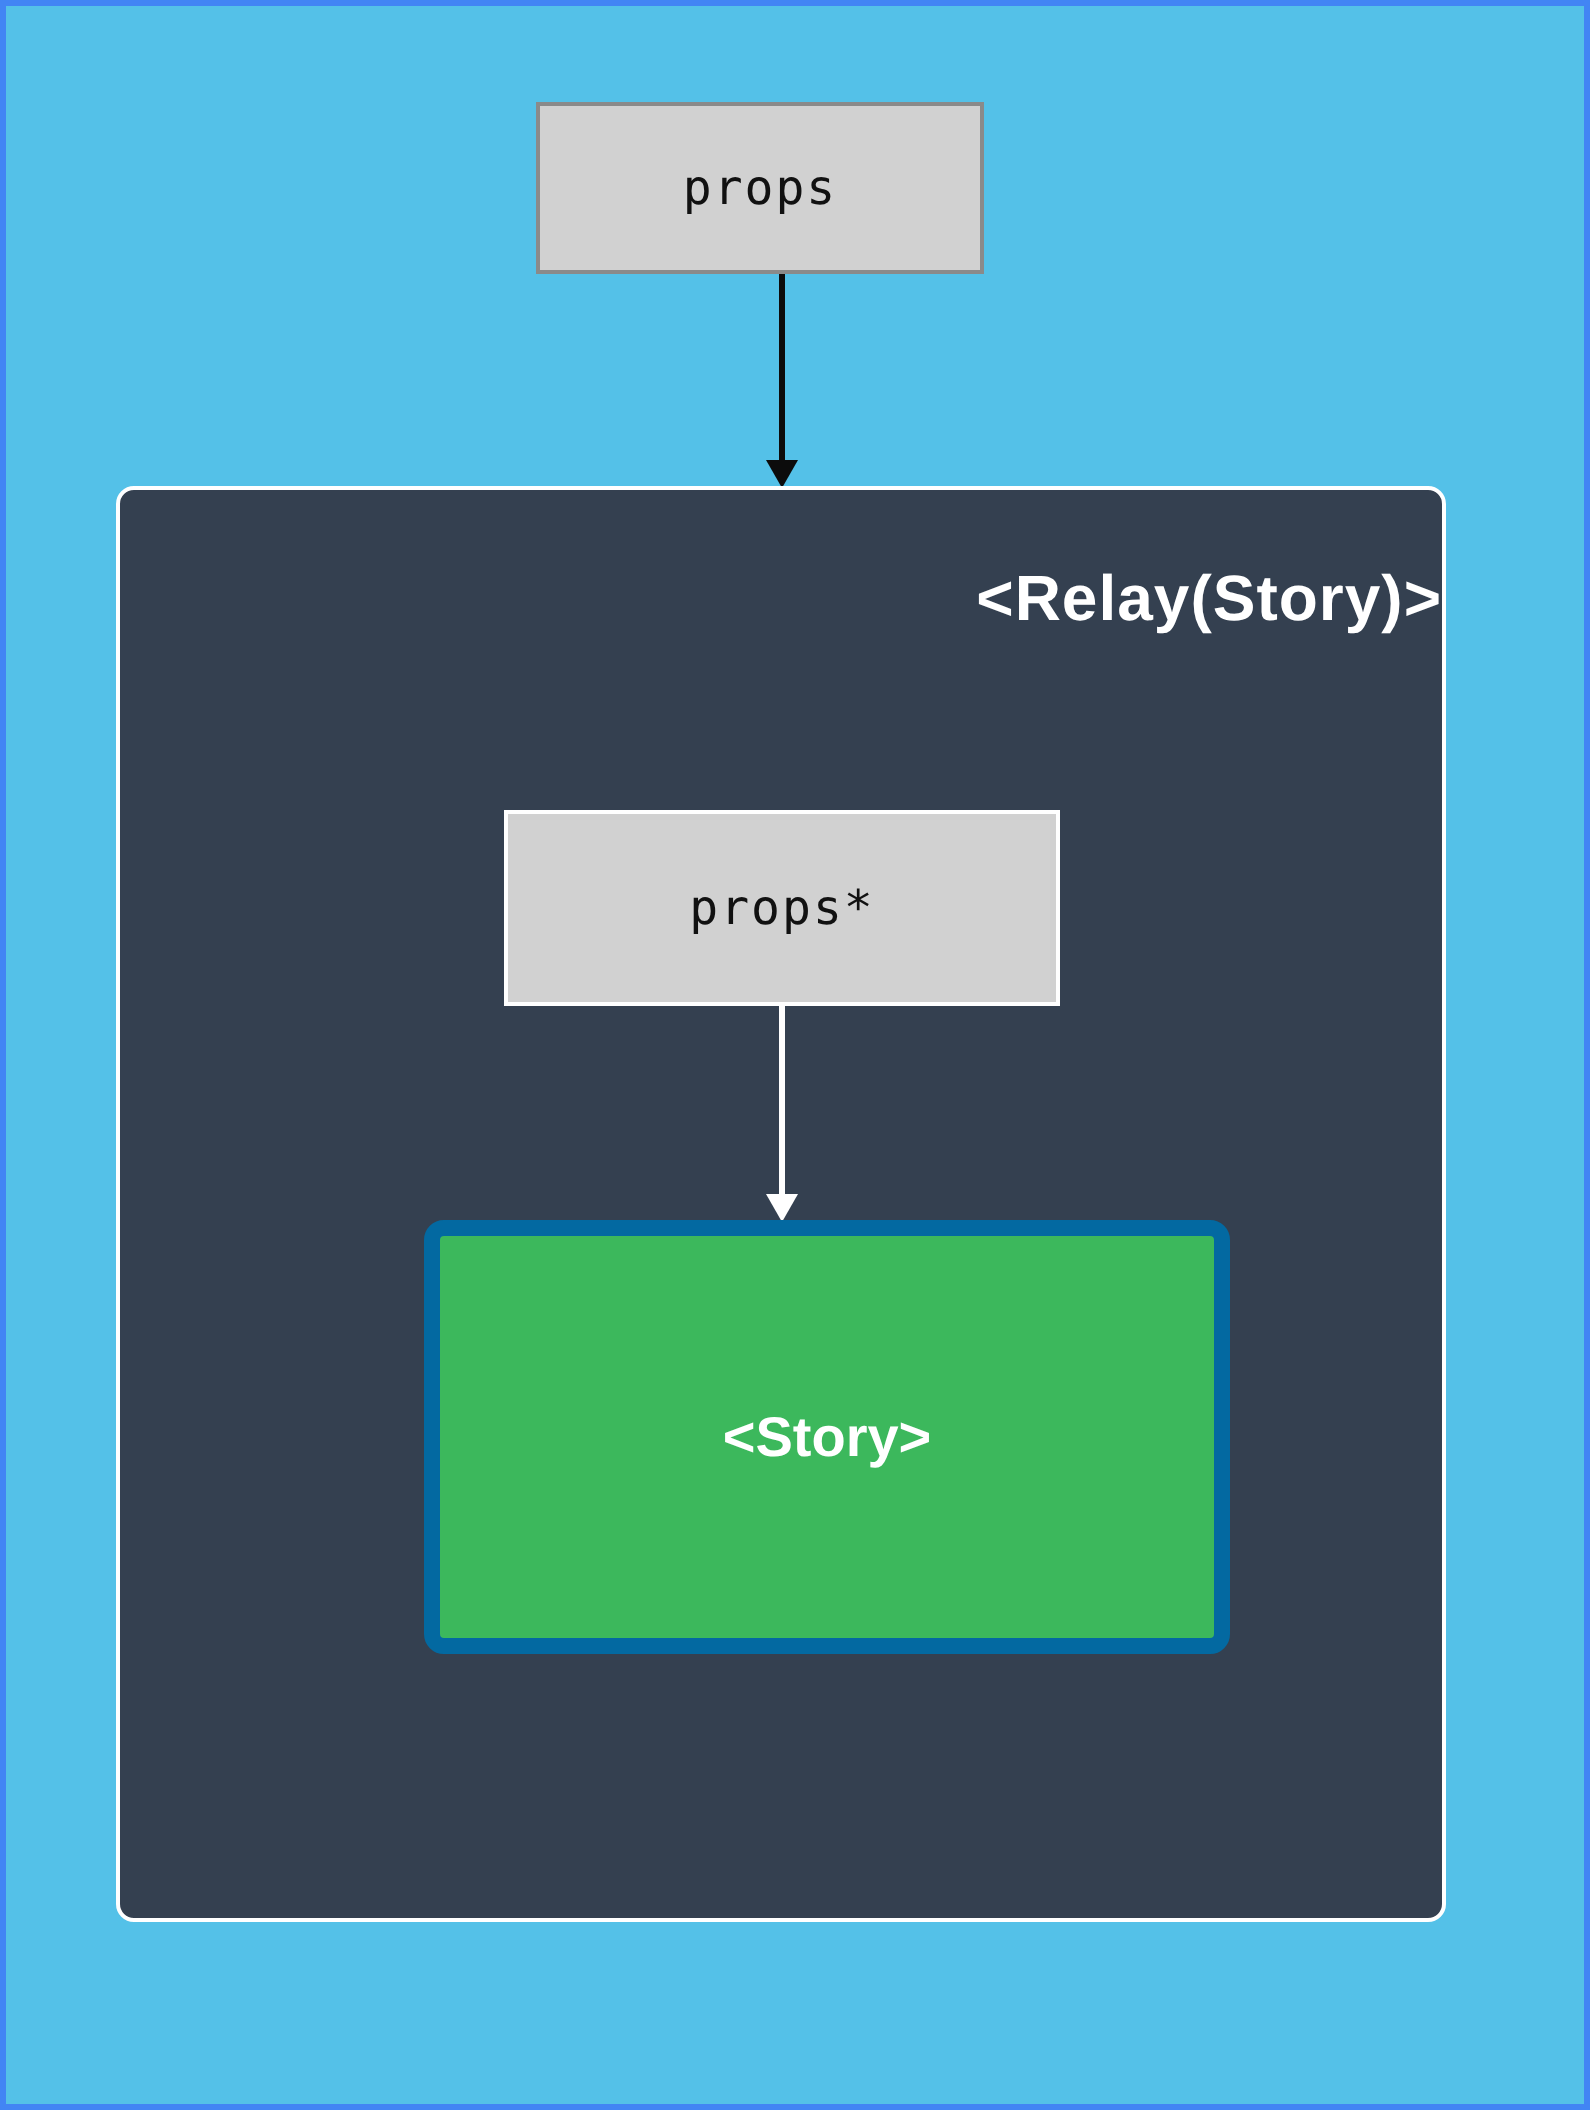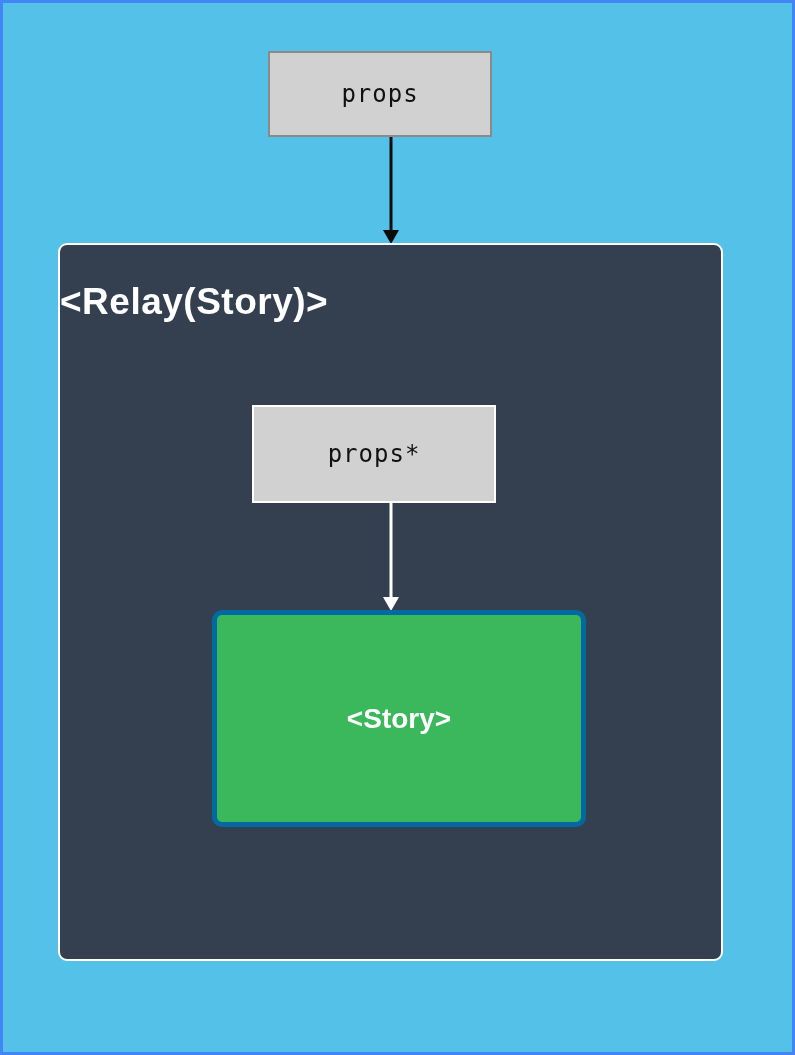--- a/index.html
+++ b/index.html
@@ -34,41 +34,41 @@
   .relay-container {
     position: absolute;
     box-sizing: border-box;
     left: 55px; top: 240px; width: 665px; height: 718px;
     background: #344050;
     border: 2px solid #ffffff;
     border-radius: 9px;
   }
   .relay-title {
     margin-top: 36px;
-    text-align: left;
+    text-align: right;
     font-weight: bold;
-    font-size: 37px;
+    font-size: 32px;
     color: #ffffff;
     letter-spacing: 0.5px;
   }
   
   .node-props-star {
-    left: 249px; top: 402px; width: 244px; height: 98px;
+    left: 249px; top: 402px; width: 278px; height: 98px;
     background: #d1d1d1;
     border: 2px solid #ffffff;
     font-family: "DejaVu Sans Mono", monospace;
     font-size: 24px;
     letter-spacing: 1px;
     color: #111111;
   }
   
   .node-story {
-    left: 209px; top: 607px; width: 374px; height: 217px;
+    left: 209px; top: 607px; width: 403px; height: 217px;
     background: #3cb85c;
-    border: 5px solid #0369a1;
+    border: 8px solid #0369a1;
     border-radius: 10px;
     font-weight: bold;
     font-size: 28px;
     color: #ffffff;
   }
   
   .arrow {
     position: absolute;
     width: 18px;
   }

